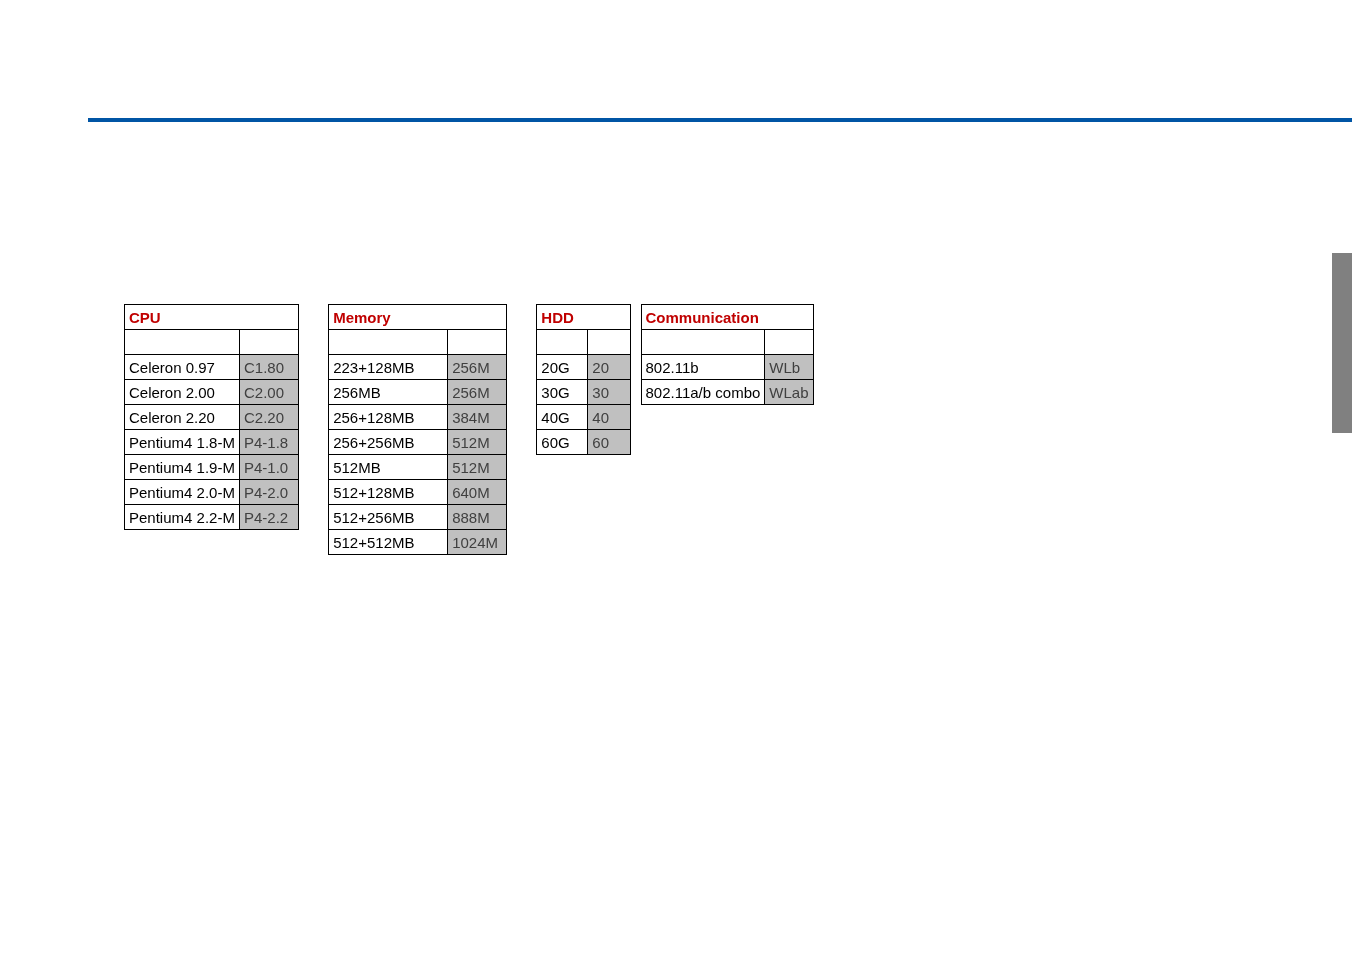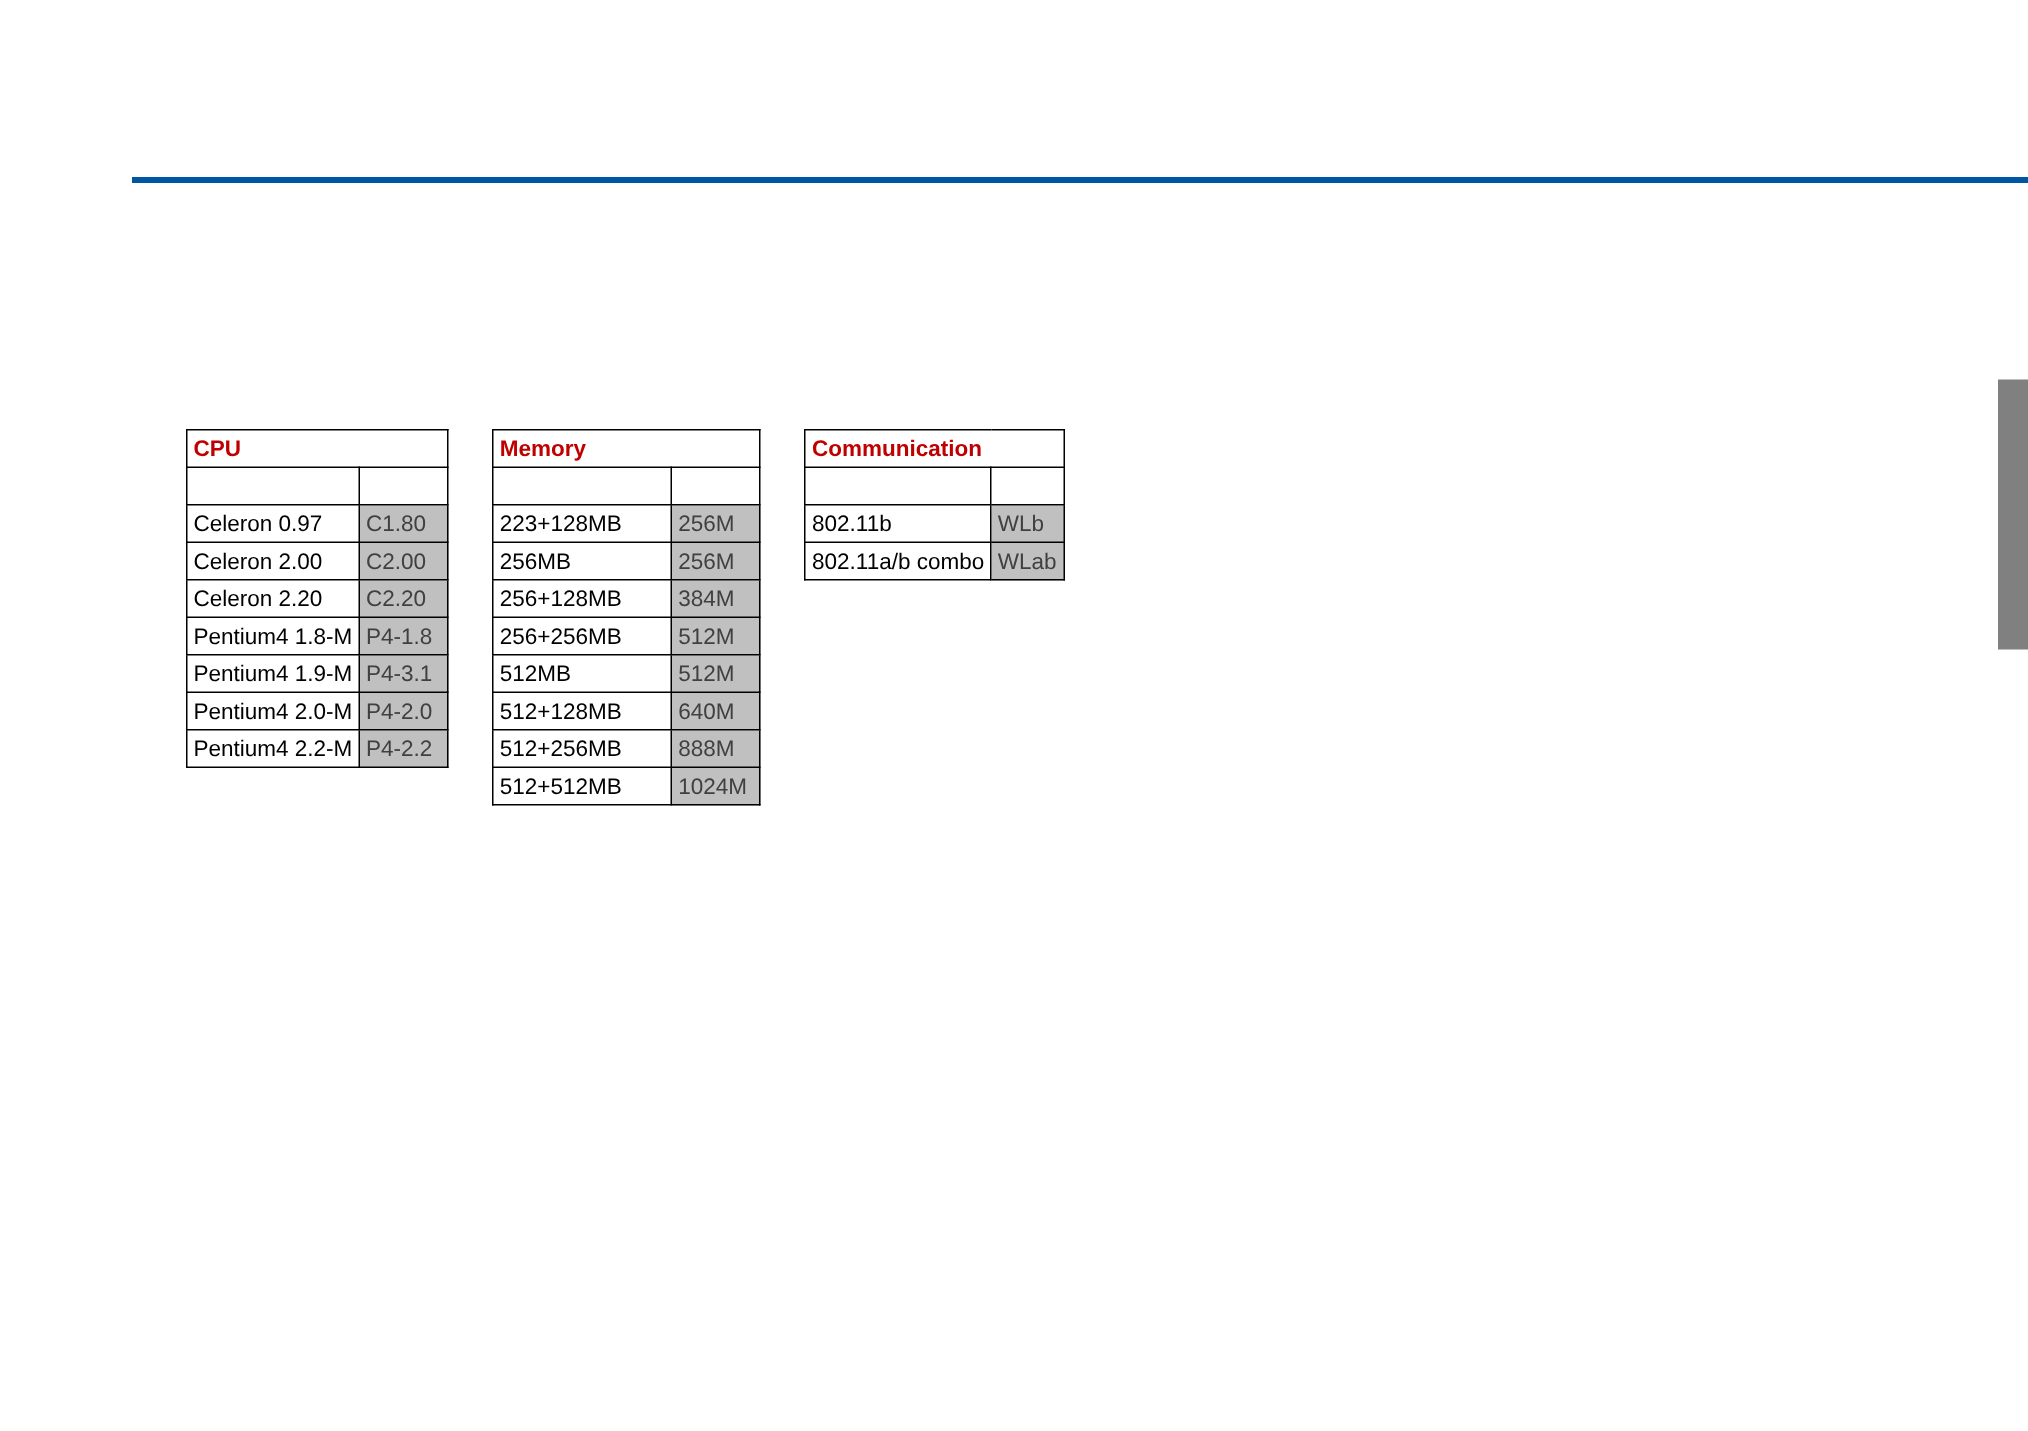--- a/index.html
+++ b/index.html
@@ -23,21 +23,21 @@
   .side-bar {
     position: absolute;
     top: 253px;
     right: 0;
     width: 20px;
     height: 180px;
     background: #808080;
   }
   .content {
     position: absolute;
-    top: 286px;
+    top: 304px;
     left: 88px;
     padding-left: 36px;
   }
   table.block {
     border-collapse: collapse;
     display: inline-block;
     vertical-align: top;
     margin-right: 25px;
   }
   table.block th, table.block td {
@@ -96,21 +96,21 @@
     <tr>
           <td>Celeron 2.20</td>
           <td class="code">C2.20</td>
         </tr>
     <tr>
           <td>Pentium4 1.8-M</td>
           <td class="code">P4-1.8</td>
         </tr>
     <tr>
           <td>Pentium4 1.9-M</td>
-          <td class="code">P4-3.1</td>
+          <td class="code">P4-1.0</td>
         </tr>
     <tr>
           <td>Pentium4 2.0-M</td>
           <td class="code">P4-2.0</td>
         </tr>
     <tr>
           <td>Pentium4 2.2-M</td>
           <td class="code">P4-2.2</td>
         </tr>
   </tbody></table>
@@ -155,20 +155,46 @@
           <td>512+256MB</td>
           <td class="code">888M</td>
         </tr>
     <tr>
           <td>512+512MB</td>
           <td class="code">1024M</td>
         </tr>
   </tbody></table>
 
   
+  <table class="block" style="margin-right:5px">
+    <tbody>
+        <tr>
+          <th class="header" colspan="2">HDD</th>
+        </tr>
+    <tr class="spacer-row">
+          <td style="width:42px"></td>
+          <td style="width:34px"></td>
+        </tr>
+    <tr>
+          <td>20G</td>
+          <td class="code num">20</td>
+        </tr>
+    <tr>
+          <td>30G</td>
+          <td class="code num">30</td>
+        </tr>
+    <tr>
+          <td>40G</td>
+          <td class="code num">40</td>
+        </tr>
+    <tr>
+          <td>60G</td>
+          <td class="code num">60</td>
+        </tr>
+  </tbody></table>
 
   
 
   
   <table class="block" style="margin-right:0">
     <tbody>
         <tr>
           <th class="header" colspan="2">Communication</th>
         </tr>
     <tr class="spacer-row">

